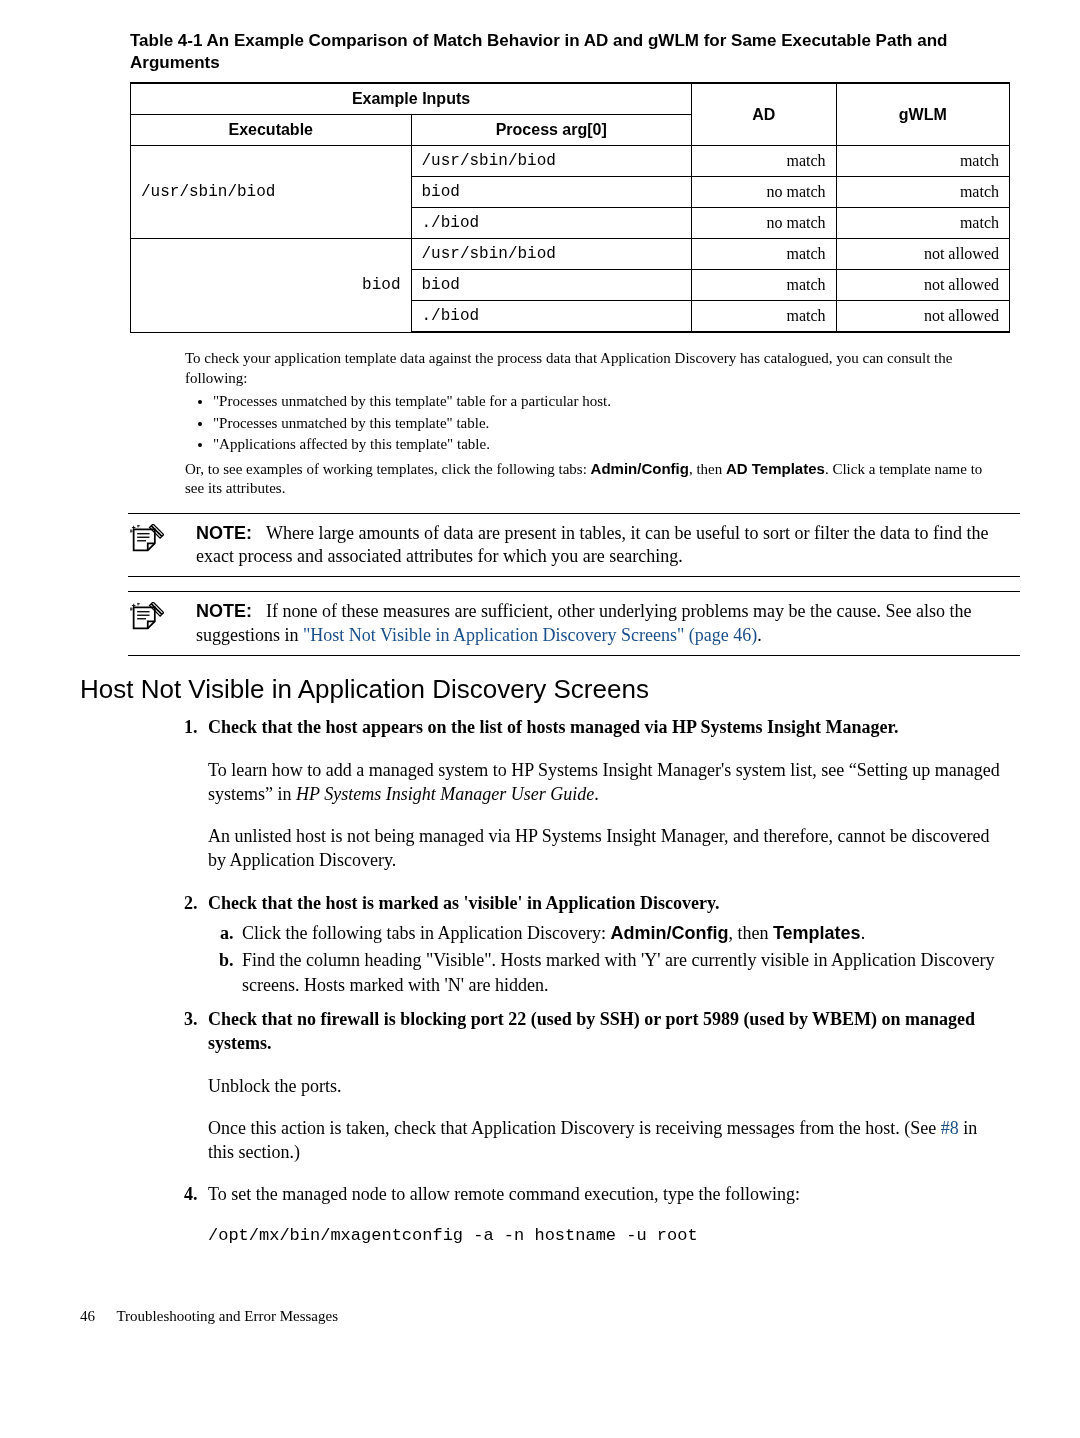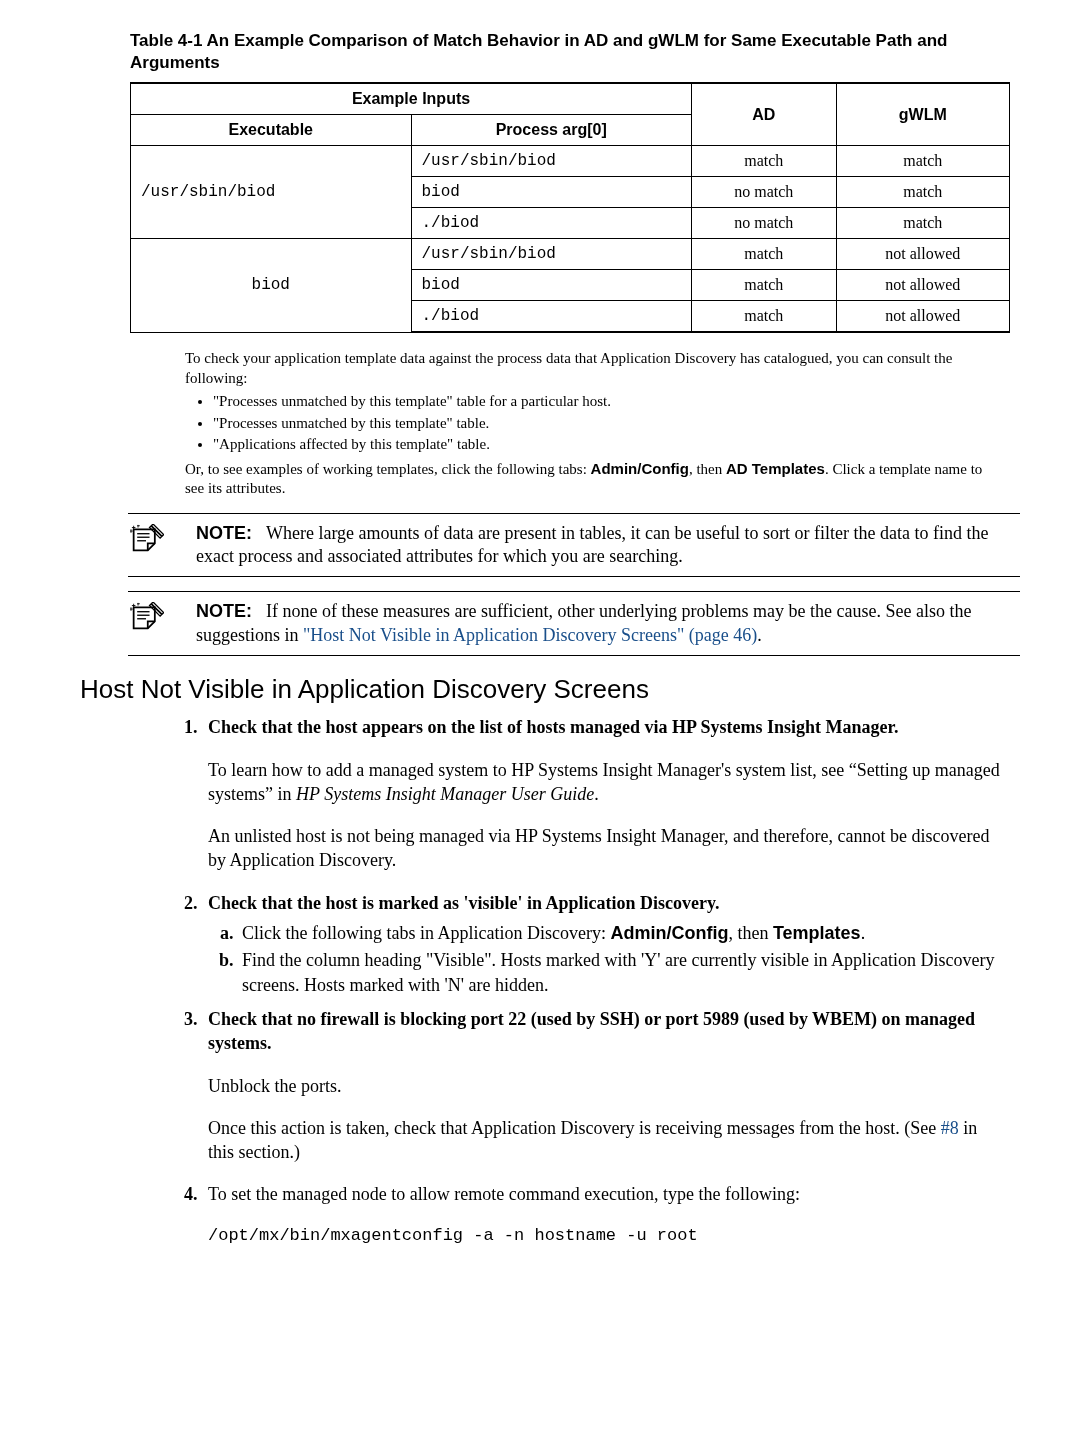--- a/index.html
+++ b/index.html
@@ -41,21 +41,21 @@
   table.cmp thead tr:first-child th {
     border-top: 2px solid #000;
   }
   table.cmp tbody tr:last-child td {
     border-bottom: 2px solid #000;
   }
   table.cmp .mono {
     font-family: 'Courier New', monospace;
   }
   table.cmp td.center {
-    text-align: center;
+    text-align: right;
   }
   .body-text {
     margin-left: 105px;
     margin-right: 20px;
     font-size: 15px;
     line-height: 1.3;
   }
   .body-text p { margin: 4px 0; }
   .bullets {
     margin: 4px 0 4px 0;
@@ -263,14 +263,18 @@
       <p>
         <span>Once this action is taken, check that Application Discovery is receiving messages from the host. (See </span><span class="link">#8</span><span> in this section.)</span>
       </p>
     </li>
     <li>
       <p>To set the managed node to allow remote command execution, type the following:</p>
       <div class="mono-line">/opt/mx/bin/mxagentconfig -a -n hostname -u root</div>
     </li>
   </ol>
 
+  <div class="footer">
+    <span class="pn">46</span>
+    <span>Troubleshooting and Error Messages</span>
+  </div>
 
 </div>
 
 </body></html>

